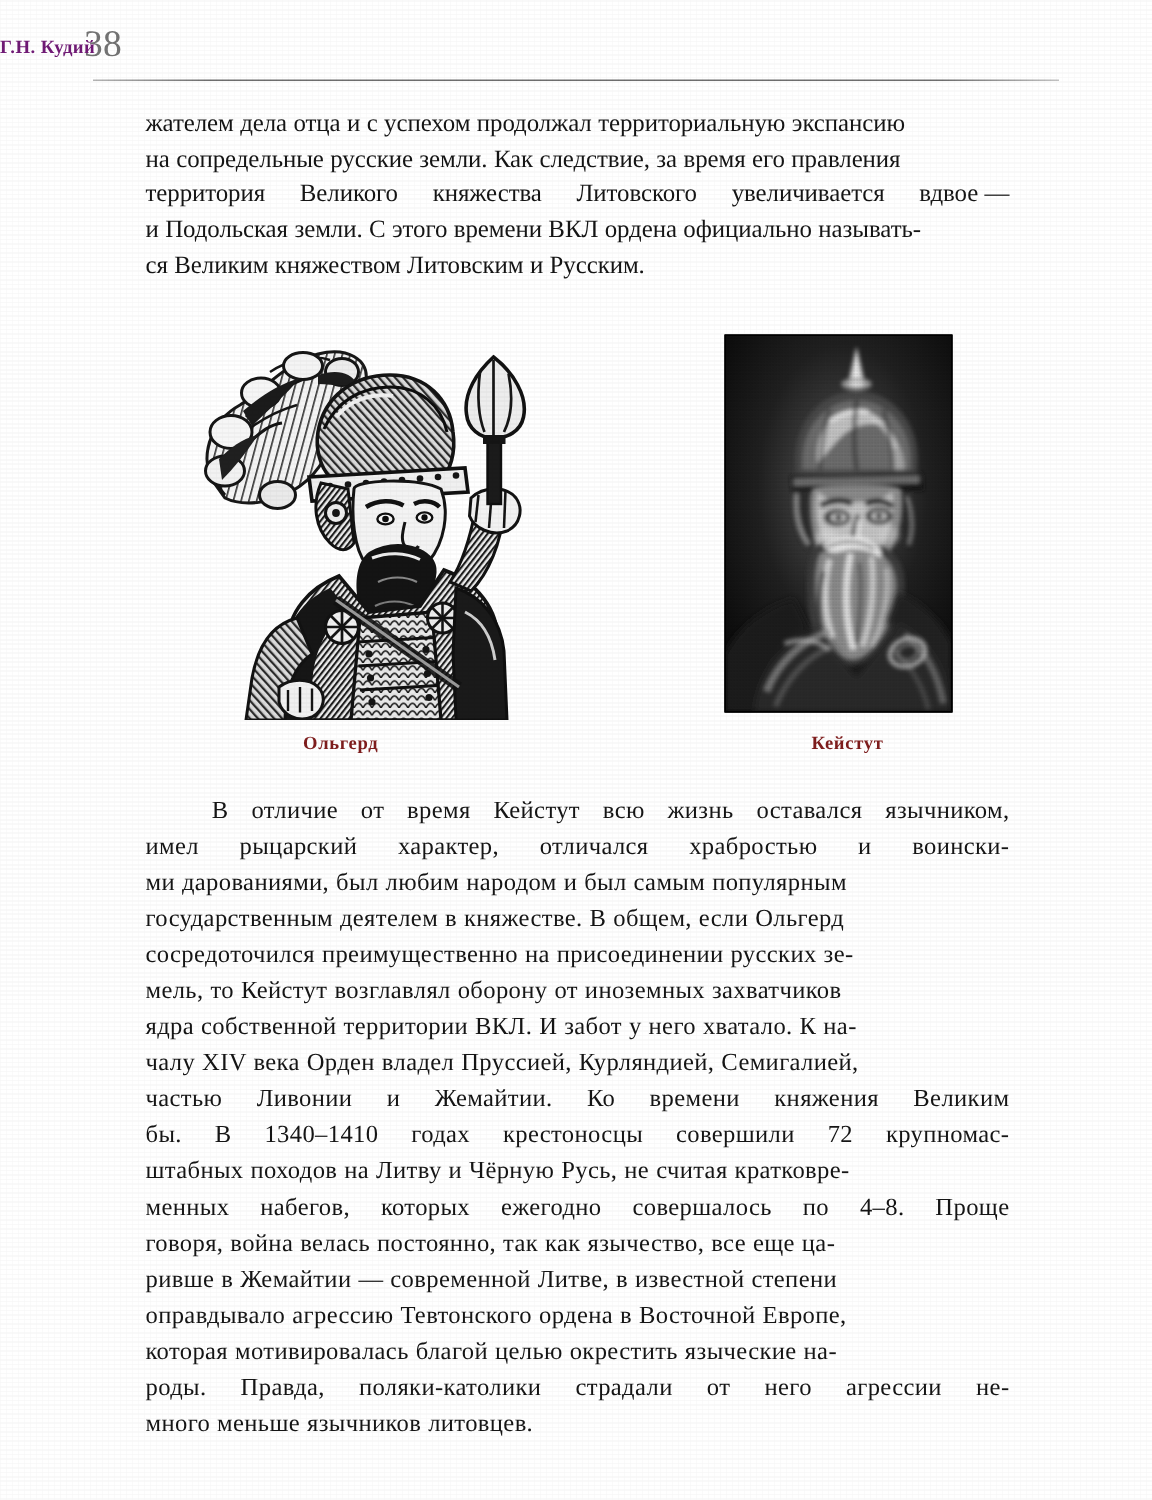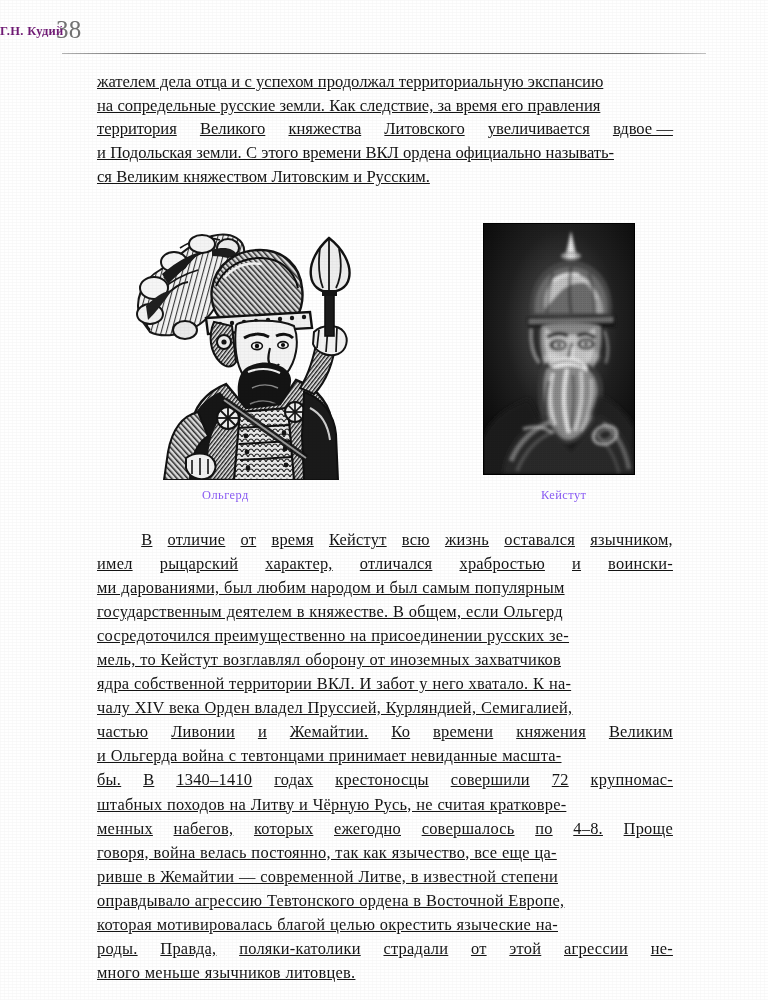--- a/index.html
+++ b/index.html
@@ -77,21 +77,20 @@
   #para-main {
     top: 528px;
     font-size: 16.4px;
     line-height: 24.05px;
     letter-spacing: .25px;
     word-spacing: .3px;
   }
   .line {
     display: block;
     white-space: pre;
-    text-decoration: underline;
   }
   .line.j {
     display: flex;
     justify-content: space-between;
     white-space: pre;
     gap: 12px;
   }
   .line.j > span { white-space: pre; }
   .indent { display: inline-block; width: 29px; }
   
@@ -108,22 +107,22 @@
     left: 483px;
     top: 223px;
     width: 152px;
     height: 252px;
     background: #0b0b0b;
   }
   .fig-canvas { display: block; width: 100%; height: 100%; }
   .caption {
     position: absolute;
     font-size: 12.4px;
-    font-weight: normal;
-    color: #8b5cf6;
+    font-weight: bold;
+    color: #7f1d1d;
     letter-spacing: .45px;
     white-space: nowrap;
   }
   #cap-olgerd { left: 202px; top: 488px; }
   #cap-keistut { left: 541px; top: 488px; }
   
   .grain {
     position: absolute;
     inset: 0;
     pointer-events: none;
@@ -480,21 +479,20 @@
       <span class="line j">
         <span>частью</span>
         <span>Ливонии</span>
         <span>и</span>
         <span>Жемайтии.</span>
         <span>Ко</span>
         <span>времени</span>
         <span>княжения</span>
         <span>Великим</span>
       </span>
-      <span class="line">и Ольгерда война с тевтонцами принимает невиданные масшта-</span>
       <span class="line j">
         <span>бы.</span>
         <span>В</span>
         <span>1340–1410</span>
         <span>годах</span>
         <span>крестоносцы</span>
         <span>совершили</span>
         <span>72</span>
         <span>крупномас-</span>
       </span>
@@ -512,21 +510,21 @@
       <span class="line">говоря, война велась постоянно, так как язычество, все еще ца-</span>
       <span class="line">ривше в Жемайтии — современной Литве, в известной степени</span>
       <span class="line">оправдывало агрессию Тевтонского ордена в Восточной Европе,</span>
       <span class="line">которая мотивировалась благой целью окрестить языческие на-</span>
       <span class="line j">
         <span>роды.</span>
         <span>Правда,</span>
         <span>поляки-католики</span>
         <span>страдали</span>
         <span>от</span>
-        <span>этой</span>
+        <span>него</span>
         <span>агрессии</span>
         <span>не-</span>
       </span>
       <span class="line">много меньше язычников литовцев.</span>
     </p>
   </div>
 
   <div class="grain"></div>
 </div>
 

